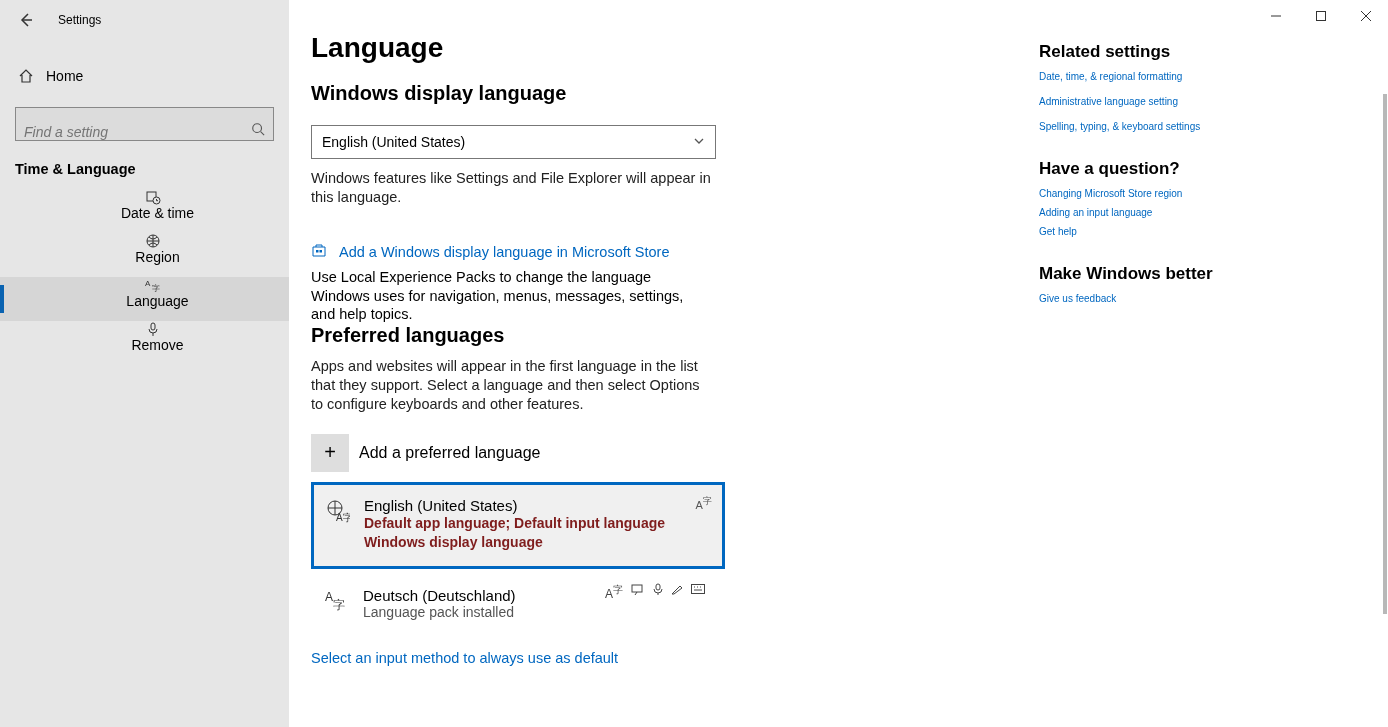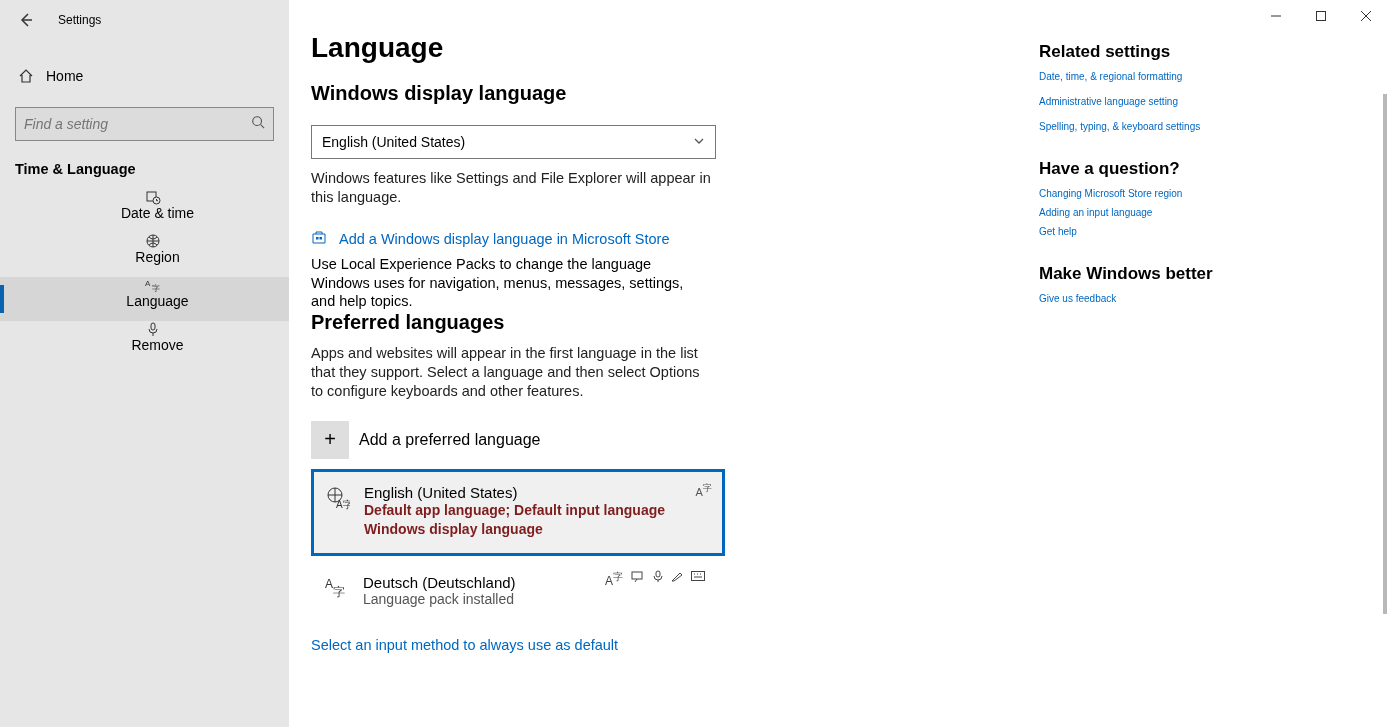--- a/index.html
+++ b/index.html
@@ -5,37 +5,37 @@
 * { box-sizing: border-box; margin: 0; padding: 0; font-family: "Segoe UI", Tahoma, sans-serif; }
 body { display: flex; width: 1388px; height: 727px; background: #fff; overflow: hidden; color: #000; }
 .sidebar { width: 289px; background: #e6e6e6; display: flex; flex-direction: column; }
 .titlebar { height: 40px; display: flex; align-items: center; padding-left: 12px; }
 .back-btn { width: 28px; height: 28px; display: flex; align-items: center; justify-content: center; cursor: pointer; }
 .app-title { margin-left: 18px; font-size: 12px; }
 .side-home { display: flex; align-items: center; height: 42px; margin-top: 15px; padding-left: 16px; cursor: pointer; }
 .side-home .icon { width: 20px; display: flex; justify-content: center; }
 .side-home .lbl { margin-left: 10px; font-size: 14px; }
 .search-wrap { margin: 10px 15px 8px 15px; }
-.search-box { width: 100%; height: 34px; border: 1px solid #888; background: #dcdcdc; display: flex; align-items: center; padding: 0 8px; }
+.search-box { width: 100%; height: 34px; border: 1px solid #888; background: #dcdcdc; display: flex; align-items: flex-end; padding: 0 8px; }
 .search-box input { flex: 1; background: transparent; border: none; outline: none; font-size: 14px; color: #555; font-style: italic; }
 .section-title { font-size: 14.5px; font-weight: 600; padding: 12px 15px; }
 .nav-item { display: flex; align-items: center; height: 44px; padding-left: 16px; cursor: pointer; position: relative; flex-direction: column; }
 .nav-item.active { background: #d6d6d6; }
 .nav-item.active::before { content:""; position:absolute; left:0; top:8px; bottom:8px; width:4px; background:#0a63b1; }
 .nav-item .icon { width: 20px; display: flex; justify-content: center; }
 .nav-item .lbl { margin-left: 10px; font-size: 14px; }
 .main-wrap { flex: 1; display: flex; position: relative; }
 .main { flex: 1; padding: 32px 0 0 22px; max-width: 750px; }
 .main h1 { font-size: 28px; font-weight: 600; margin-bottom: 18px; }
 .main h2 { font-size: 20px; font-weight: 600; margin-top: 0px; }
 .dropdown { width: 405px; height: 34px; border: 1px solid #777; display: flex; align-items: center; padding: 0 10px; margin-top: 20px; cursor: pointer; position: relative; }
 .dropdown span { font-size: 14px; }
 .dropdown .chev { position: absolute; right: 10px; }
 .desc { font-size: 14.5px; color: #222; margin-top: 10px; max-width: 400px; line-height: 1.3; }
-.link-row { display: flex; align-items: center; margin-top: 22px; cursor: pointer; }
+.link-row { display: flex; align-items: center; margin-top: 35px; cursor: pointer; }
 .link-row .icon { width: 20px; margin-right: 8px; }
 .link-blue { color: #0067c0; font-size: 14.5px; }
 .sub-desc { font-size: 14.5px; margin-top: 6px; max-width: 400px; line-height: 1.3; }
 .h2b { margin-top: 34px; }
 .add-row { display: flex; align-items: center; margin-top: 20px; cursor: pointer; }
 .add-btn { width: 38px; height: 38px; background: #dedede; display: flex; align-items: center; justify-content: center; font-size: 20px; margin-right: 10px; }
 .lang-card { width: 414px; border: 3px solid #0067c0; background: #f0f0f0; margin-top: 10px; padding: 12px 12px 14px 12px; position: relative; }
 .lang-card .row1 { display: flex; }
 .lang-card .aicon { width: 30px; margin-top: 2px; }
 .lang-card .meta { margin-left: 8px; }

